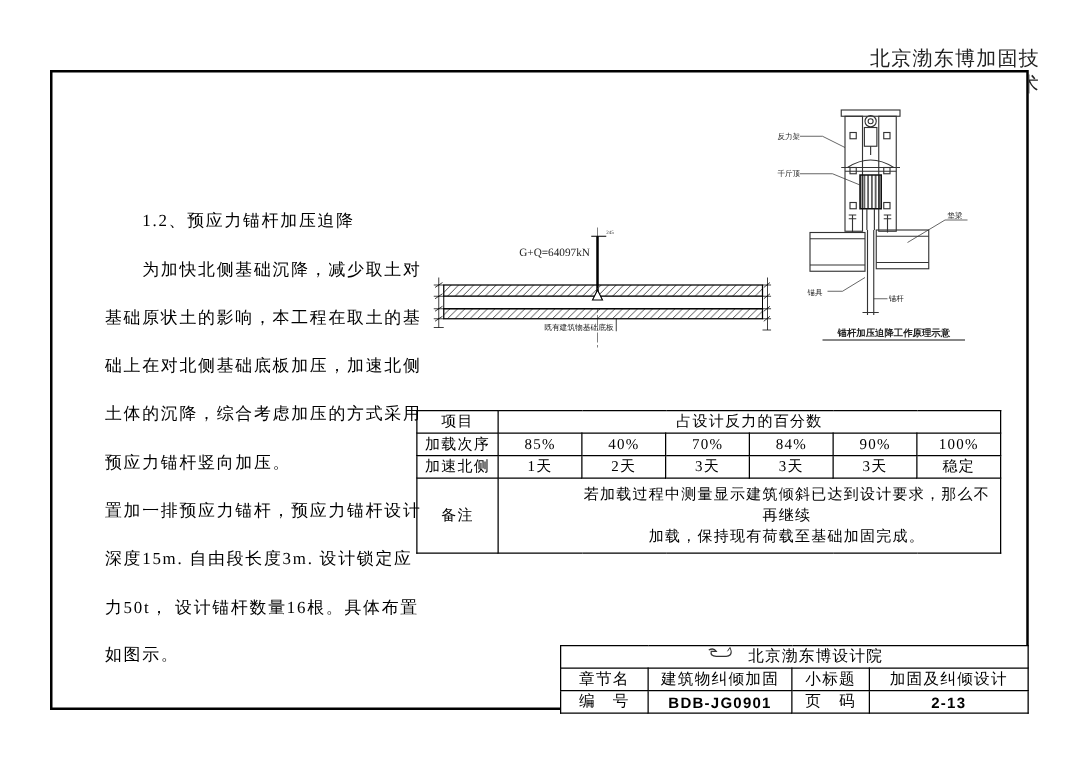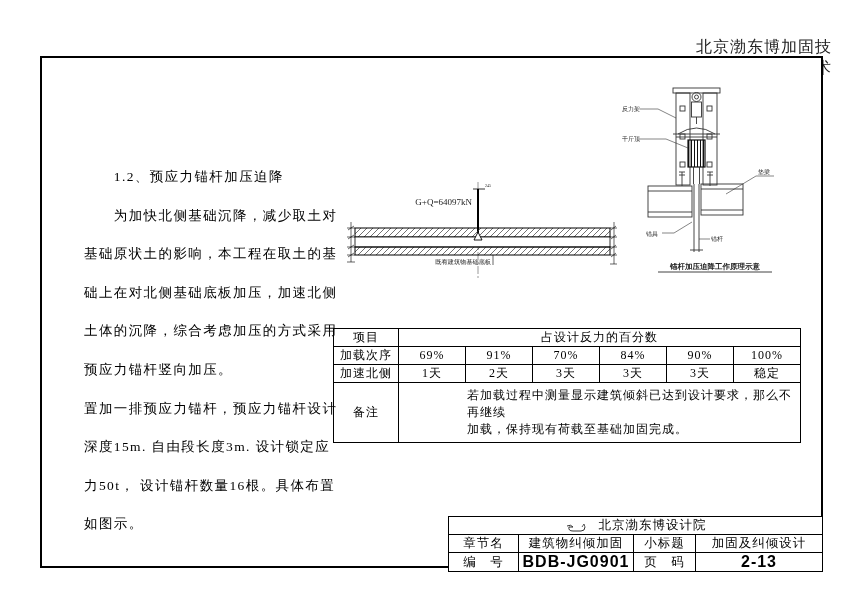--- a/index.html
+++ b/index.html
@@ -27,35 +27,35 @@
     position:absolute;left:333px;top:328px;width:468px;
     border-collapse:collapse;table-layout:fixed;
     font-size:12px;color:#000;
   }
   table.load-table td{
     border:1px solid #000;text-align:center;padding:0;height:13px;
     letter-spacing:1px;
     margin-left:39px;
   }
   table.load-table td.note-cell{
-    text-align:left;padding:4px 8px 4px 68px;letter-spacing:1px;
+    text-align:center;padding:4px 8px 4px 68px;letter-spacing:1px;
     line-height:17px;height:44px;vertical-align:middle;
   }
   table.title-block{
     position:absolute;left:448px;top:516px;width:375px;
     border-collapse:collapse;table-layout:fixed;
     font-size:12.5px;color:#000;background:#fff;
   }
   table.title-block td{
     border:1px solid #000;text-align:center;height:16px;padding:0;
     letter-spacing:1px;
   }
   table.title-block td.inst{height:17px;}
-  .inst-wrap{display:flex;align-items:flex-end;justify-content:center;gap:12px;}
-  .code-font{font-family:"Liberation Sans","DejaVu Sans",sans-serif;font-weight:bold;font-size:16px;letter-spacing:0;}
+  .inst-wrap{display:flex;align-items:flex-start;justify-content:center;gap:12px;}
+  .code-font{font-family:"Liberation Sans","DejaVu Sans",sans-serif;font-weight:bold;font-size:12px;letter-spacing:0;}
   svg text{font-family:"Liberation Serif","DejaVu Serif",serif;fill:#222;}
 </style>
 </head>
 <body>
 
 <div class="page-header">北京渤东博加固技术</div>
 
 <div class="page-border"></div>
 
 <div class="article">
@@ -209,22 +209,22 @@
       <col>
       <col>
   </colgroup>
   <tbody>
       <tr>
     <td>项目</td>
     <td colspan="6">占设计反力的百分数</td>
   </tr>
   <tr>
     <td>加载次序</td>
-    <td>69%</td>
-    <td>91%</td>
+    <td>85%</td>
+    <td>40%</td>
     <td>70%</td>
     <td>84%</td>
     <td>90%</td>
     <td>100%</td>
   </tr>
   <tr>
     <td>加速北侧</td>
     <td>1天</td>
     <td>2天</td>
     <td>3天</td>

